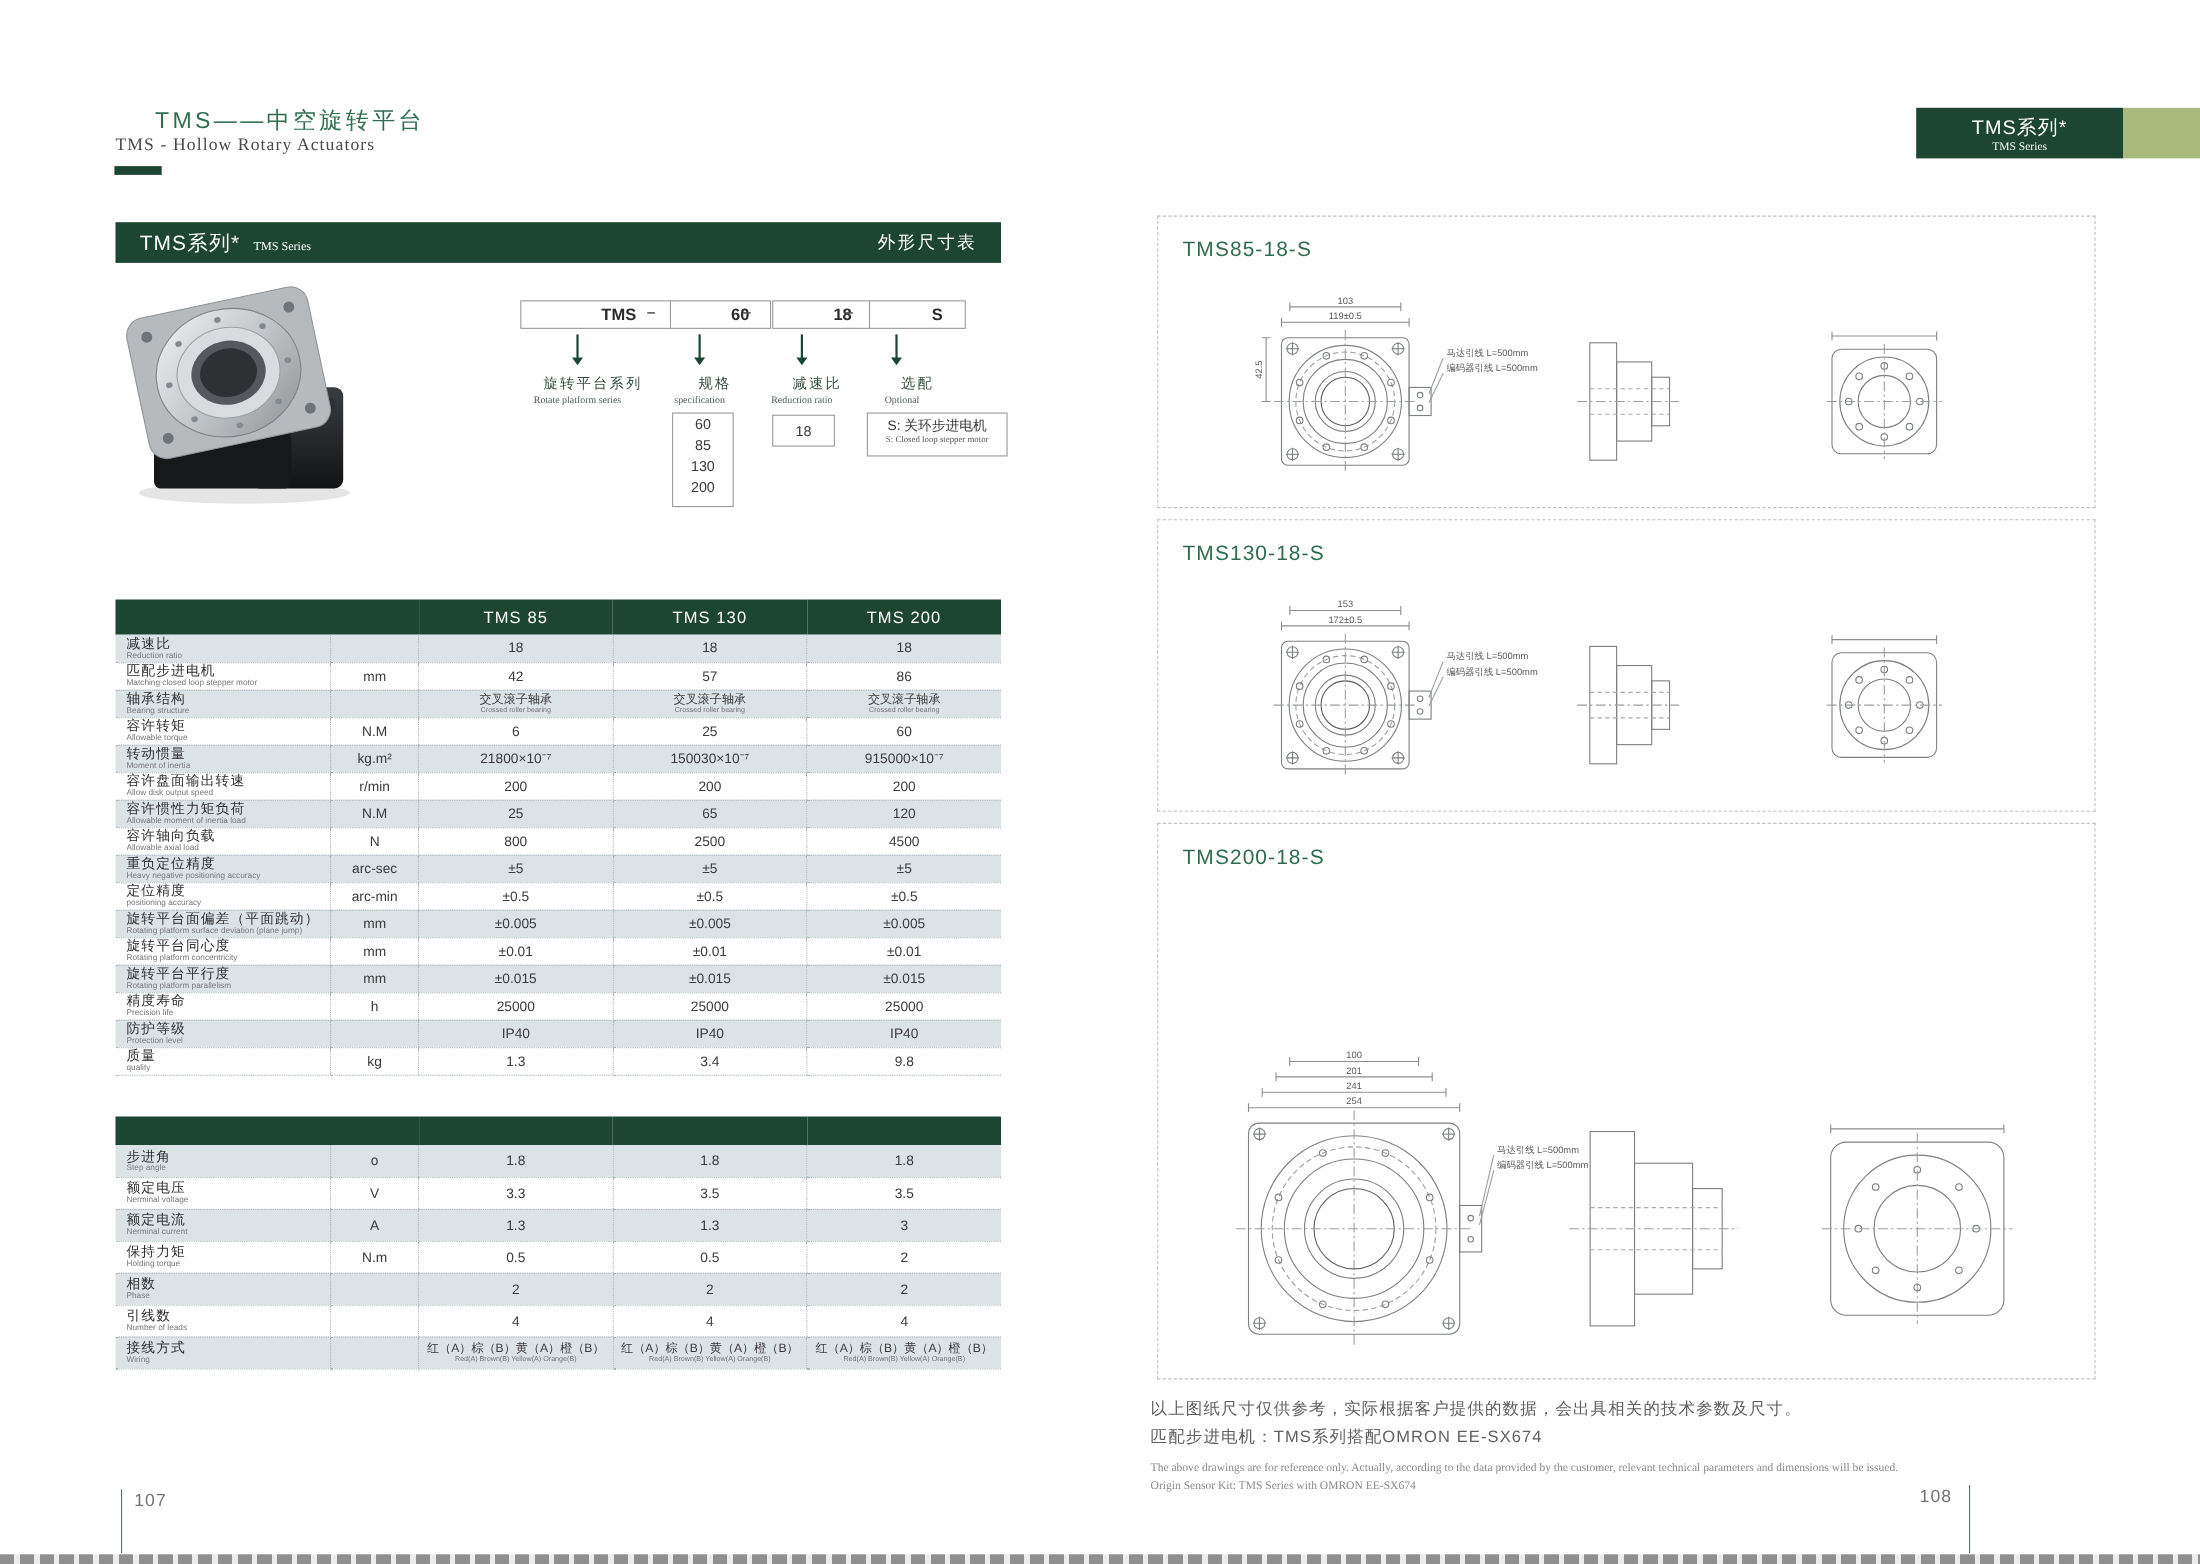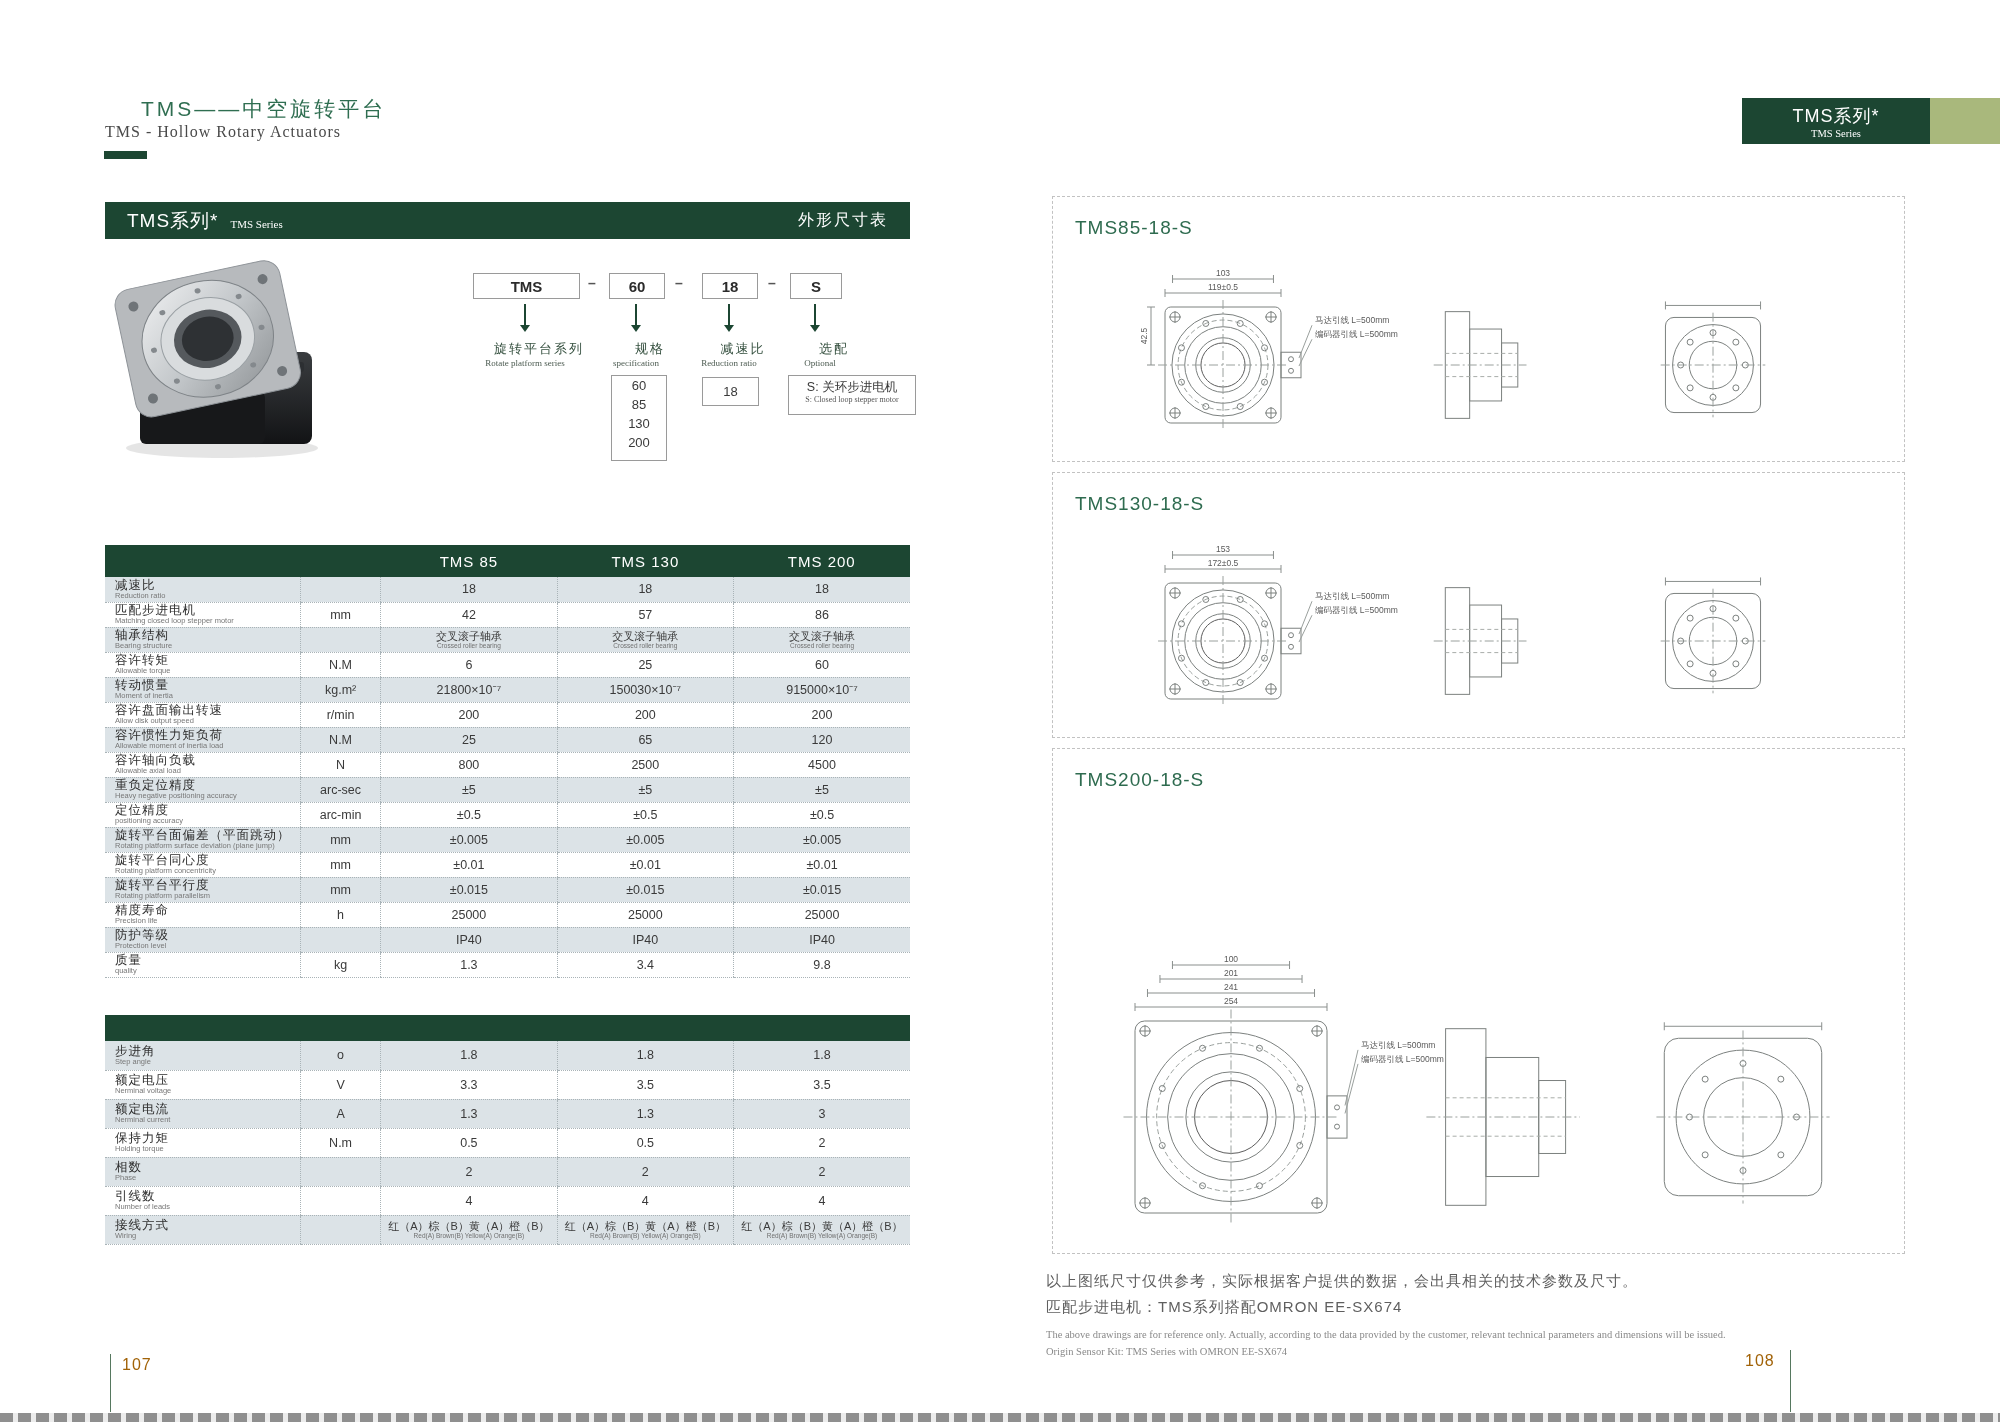--- a/index.html
+++ b/index.html
@@ -18,21 +18,21 @@
   .band-cn{font-size:19px;letter-spacing:1px;}
   .band-en{font-size:11px;margin-left:12px;margin-top:7px;font-family:"Liberation Serif",serif;}
   .band-right{margin-left:auto;font-size:16px;letter-spacing:2px;}
 
   
   .product-photo{position:absolute;left:110px;top:252px;}
 
   
   .model-code{position:absolute;left:462px;top:266px;width:462px;height:210px;}
   .mbox{position:absolute;height:24px;border:1px solid #9a9a9a;background:#fff;display:flex;
-        align-items:center;justify-content:center;font-weight:bold;font-size:15px;color:#2b2b2b;}
+        align-items:center;justify-content:center;font-weight:bold;font-size:15px;color:#2b2b2b;padding-left:36px;}
   .msep{position:absolute;top:9px;font-weight:bold;color:#555;font-size:14px;}
   .marrow{position:absolute;width:2px;height:26px;background:#1c4632;}
   .marrow::after{content:"";position:absolute;left:-4px;bottom:-7px;border:5px solid transparent;
                  border-top:7px solid #1c4632;}
   .mlabel{position:absolute;text-align:center;transform:translateX(-50%);white-space:nowrap;}
   .mlabel .cn{font-size:13px;color:#35503f;letter-spacing:2px;margin-left:28px;}
   .mlabel .en{font-size:9px;color:#4c5b51;font-family:"Liberation Serif",serif;}
   .obox{position:absolute;border:1px solid #9a9a9a;background:#fff;text-align:center;color:#3a3a3a;}
   .obox .opt{font-size:13px;line-height:19px;}
   .obox .optcn{font-size:12.5px;line-height:16px;margin-top:3px;}
@@ -66,21 +66,21 @@
   .draw-section{position:absolute;left:1052px;width:853px;border:1px dashed #c2c2c2;background:#fff;box-sizing:border-box;}
   .draw-title{position:absolute;left:22px;top:20px;font-size:19px;color:#2e6b4f;letter-spacing:1px;}
   .draw-svg{position:absolute;left:0;top:0;}
 
   .notes{position:absolute;left:1046px;top:1268px;width:870px;}
   .notes .ncn{font-size:15px;color:#5f5f5f;line-height:26px;letter-spacing:1px;}
   .notes .nen{font-size:10.5px;color:#8a8a8a;line-height:17px;font-family:"Liberation Serif",serif;}
 
   
   .pn-rule{position:absolute;width:1px;background:#56785f;}
-  .pn{position:absolute;font-size:16px;color:#a16207;letter-spacing:1px;}
+  .pn{position:absolute;font-size:16px;color:#737373;letter-spacing:1px;}
   .bottom-strip{position:absolute;left:0;bottom:0;width:2000px;height:9px;
     background:repeating-linear-gradient(90deg,#8f8f8f 0 13px,#ececec 13px 18px);}
 </style>
 </head>
 <body>
 
 <div class="canvas">
 
   <div class="title-cn">TMS——中空旋转平台</div>
   <div class="title-en">TMS - Hollow Rotary Actuators</div>

